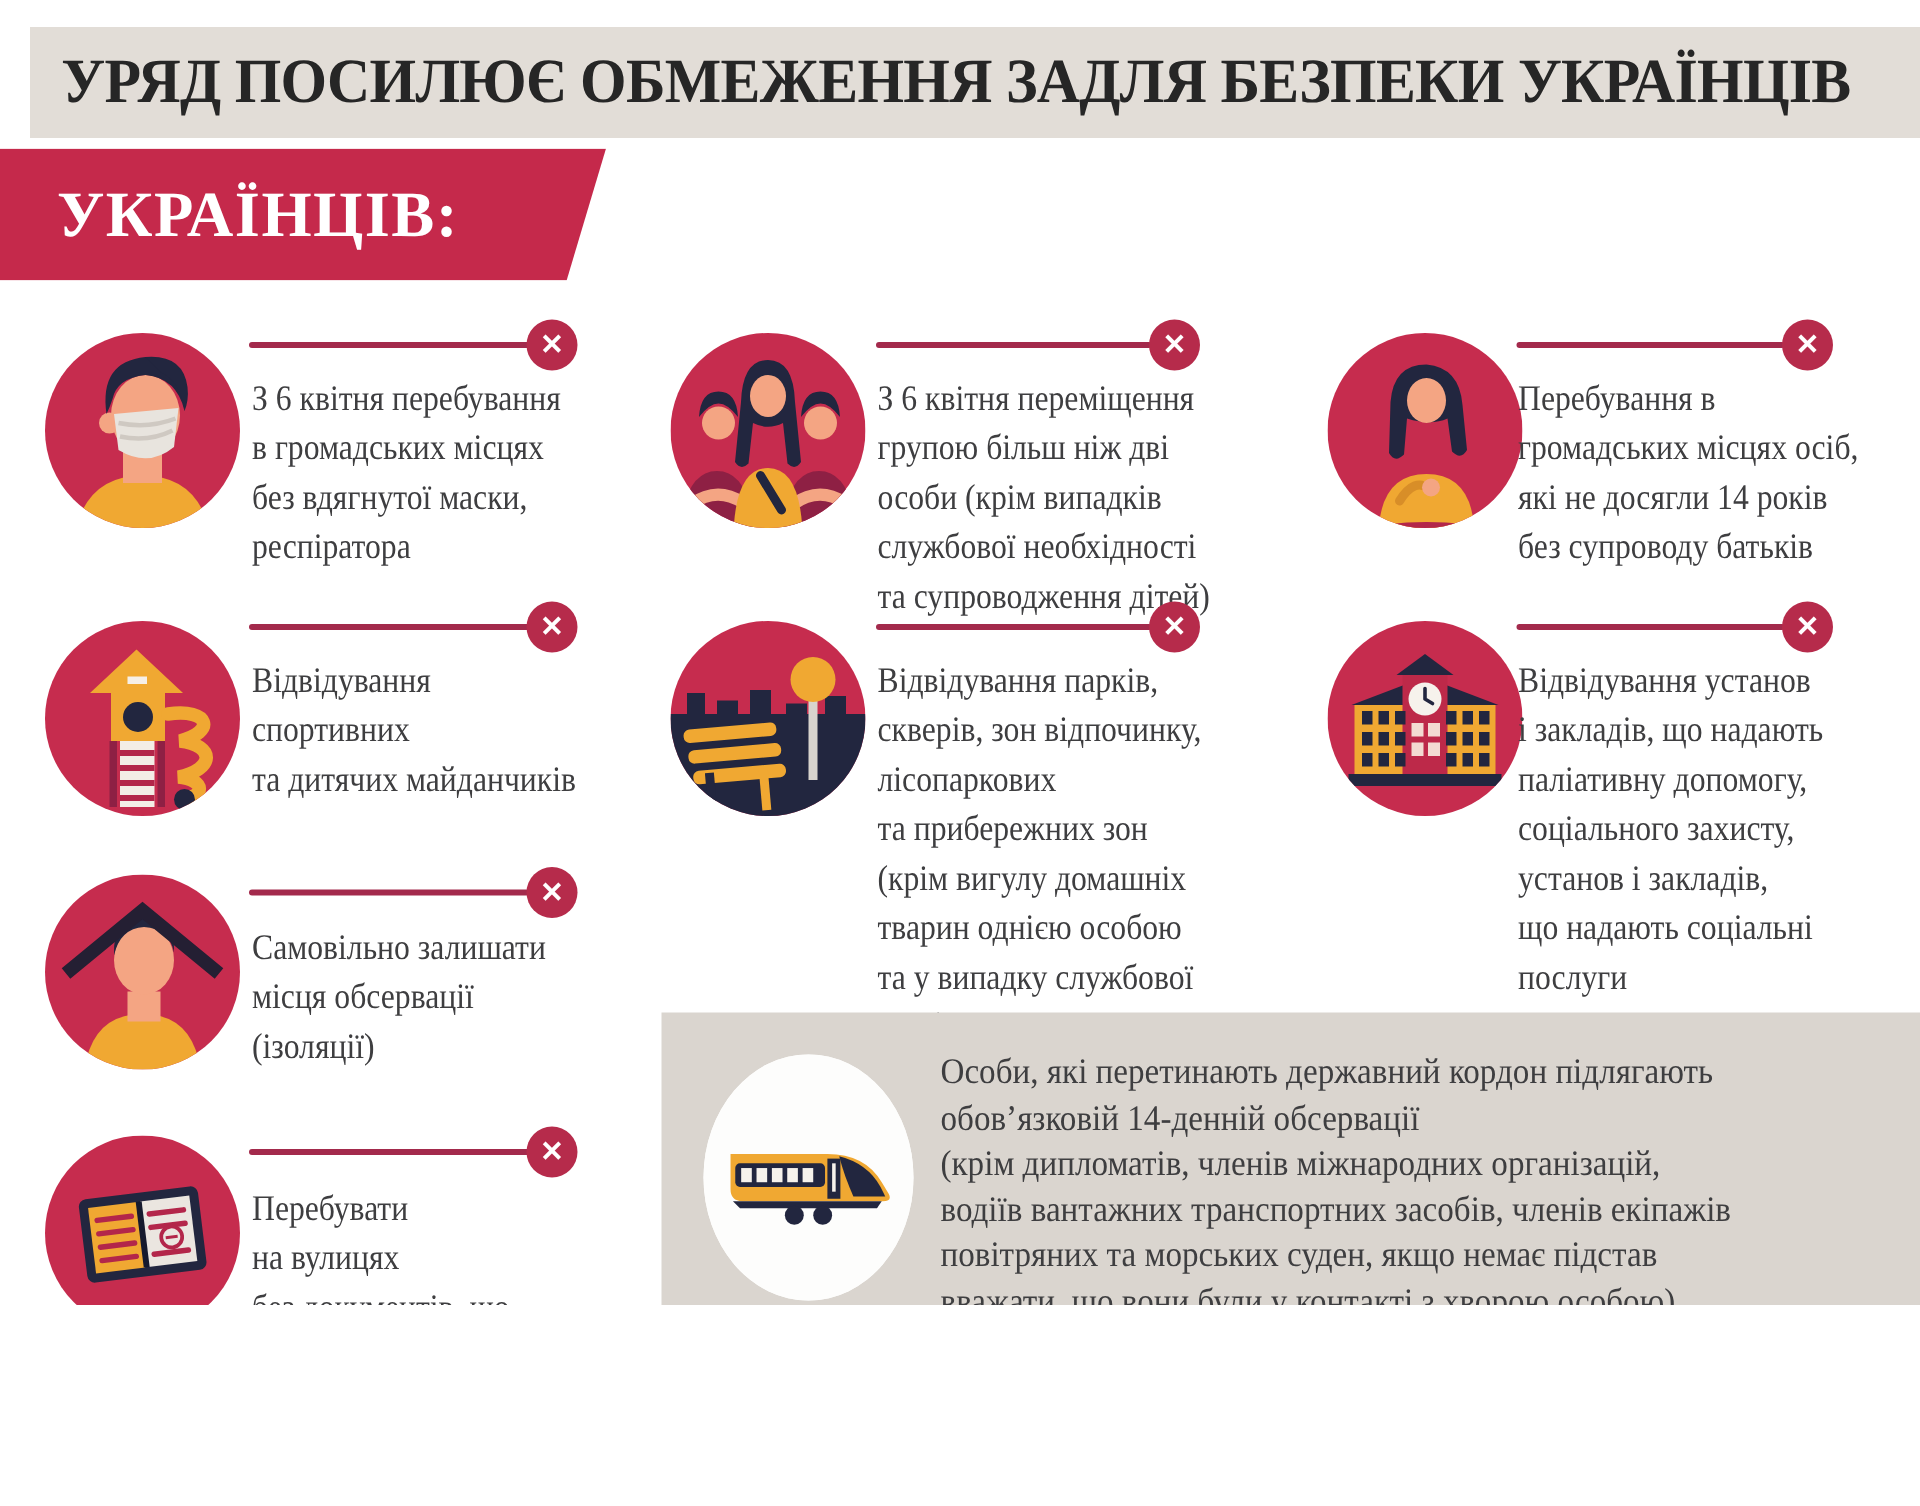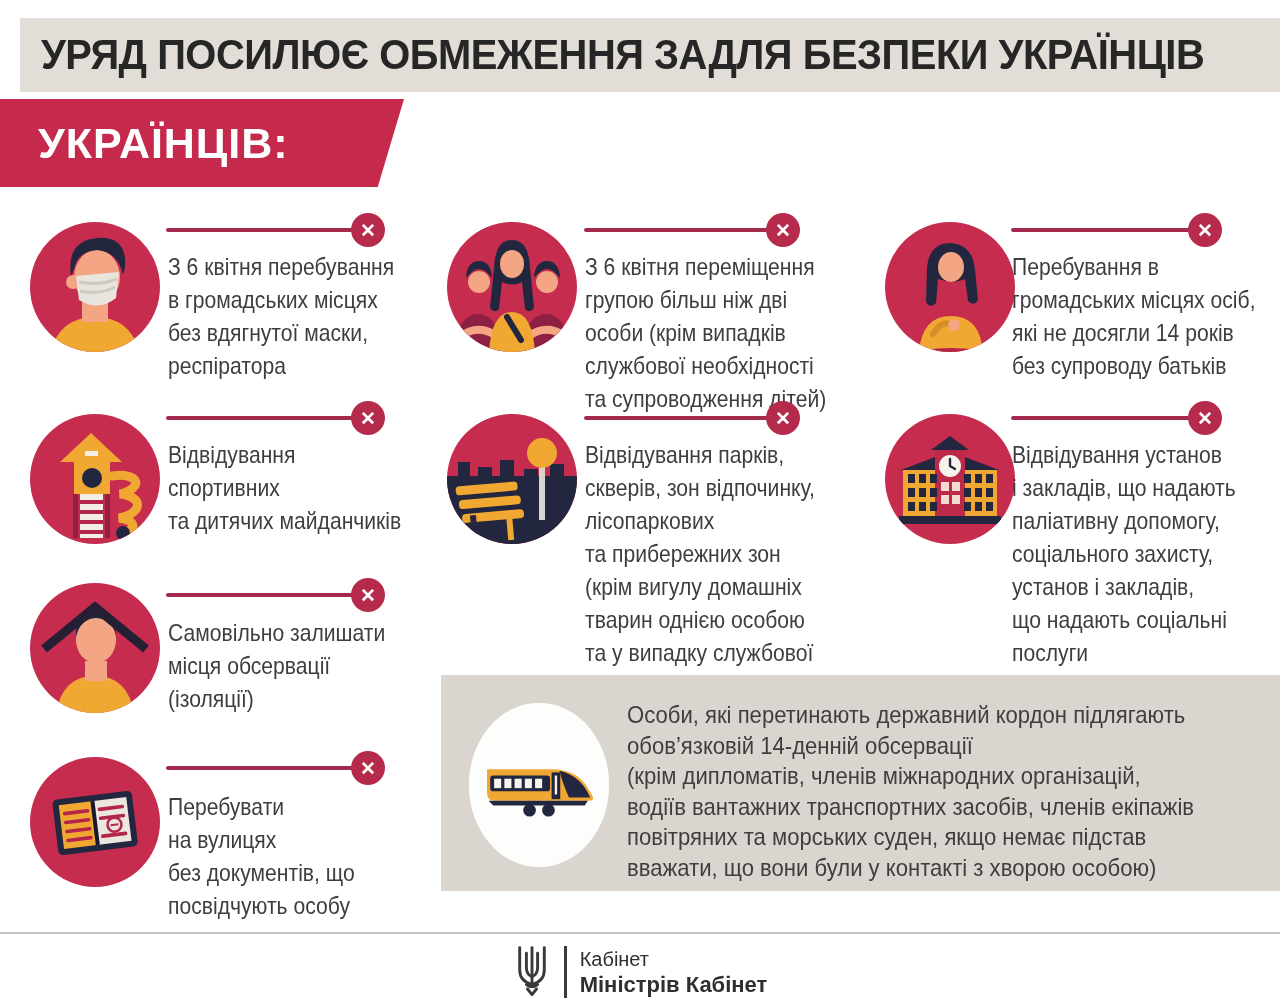--- a/index.html
+++ b/index.html
@@ -1,17 +1,17 @@
 <!DOCTYPE html>
 <html><head>
 <meta charset="utf-8">
 <style>
   html,body{margin:0;padding:0;background:#fff;}
-  .page{position:relative;width:1280px;height:1004px;background:#FFFFFF;
-        font-family:Liberation Sans, sans-serif;overflow:hidden;}
+  .page{position:relative;width:1280px;height:870px;background:#FFFFFF;
+        font-family:Liberation Serif, serif;overflow:hidden;}
 
   
   .header-bar{position:absolute;top:18px;left:20px;right:0;height:74px;
               background:#E2DDD7;display:flex;align-items:center;}
   .title{font-size:42px;font-weight:700;color:#262626;white-space:nowrap;
          padding-left:22px;transform:scaleX(.95);transform-origin:left center;
          letter-spacing:-.5px;}
 
   
   .banner{position:absolute;top:99px;left:0;width:404px;height:88px;

